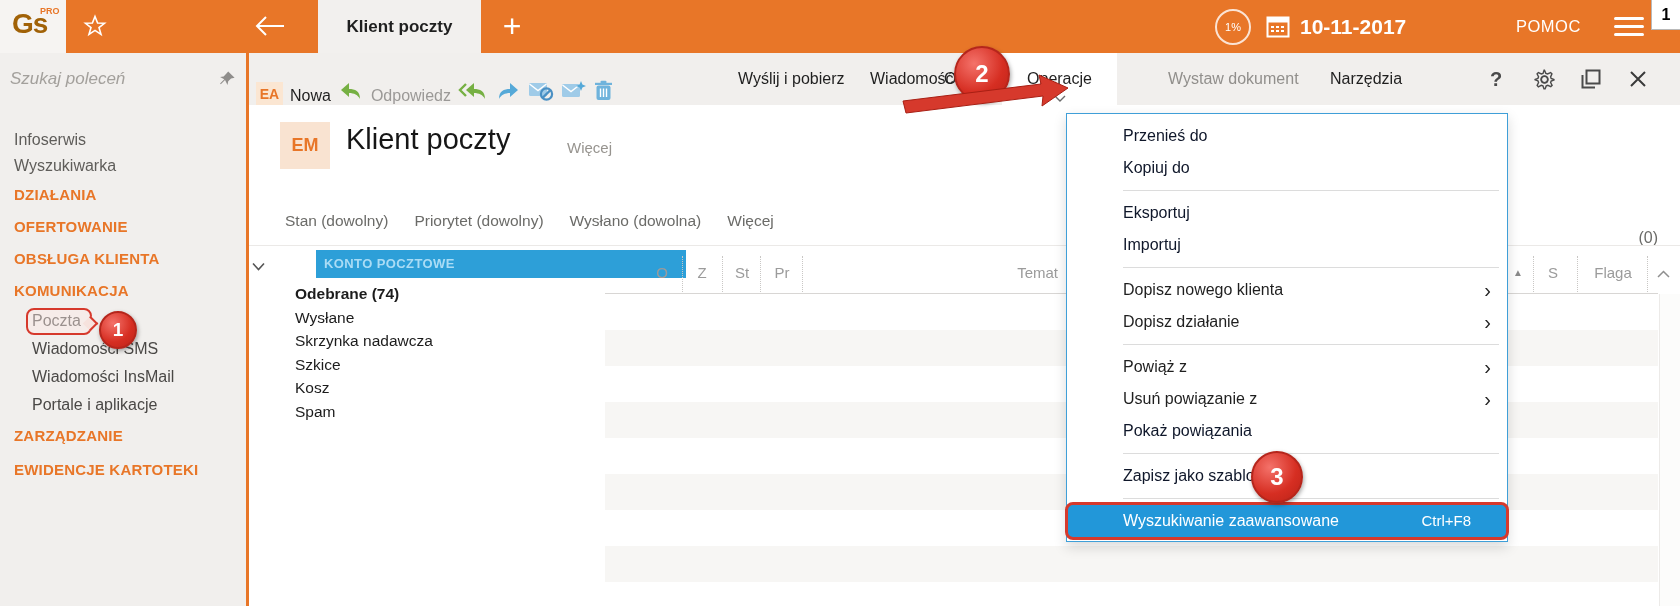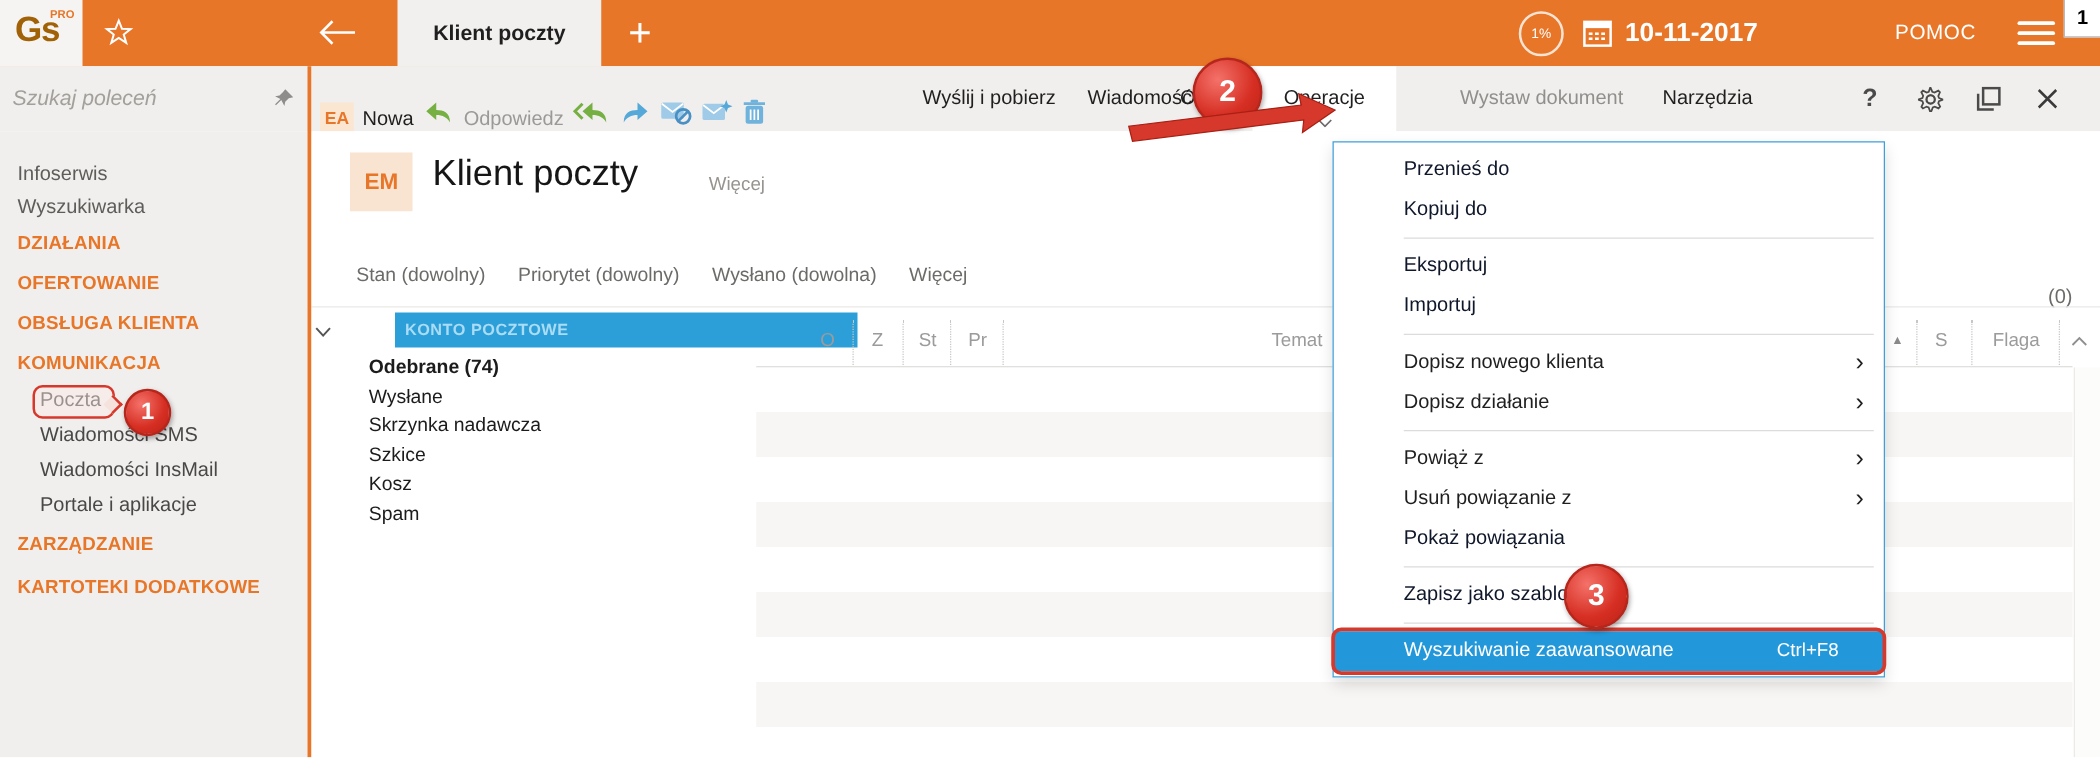--- a/index.html
+++ b/index.html
@@ -243,21 +243,21 @@
     <div class="nav-plain">Wyszukiwarka</div>
     <div class="nav-cat">DZIAŁANIA</div>
     <div class="nav-cat">OFERTOWANIE</div>
     <div class="nav-cat">OBSŁUGA KLIENTA</div>
     <div class="nav-cat">KOMUNIKACJA</div>
     <div class="nav-sub">Poczta</div>
     <div class="nav-sub">Wiadomości SMS</div>
     <div class="nav-sub">Wiadomości InsMail</div>
     <div class="nav-sub">Portale i aplikacje</div>
     <div class="nav-cat tall">ZARZĄDZANIE</div>
-    <div class="nav-cat tall">KARTOTEKI DODATKOWE</div>
+    <div class="nav-cat tall">EWIDENCJE KARTOTEKI</div>
   </div>
 
   <div class="main">
     <div class="em-badge">EM</div>
     <div class="page-title">Klient poczty</div>
     <div class="more-link">Więcej</div>
 
     <div class="filters">
       <span>Stan (dowolny)</span>
       <span>Priorytet (dowolny)</span>

